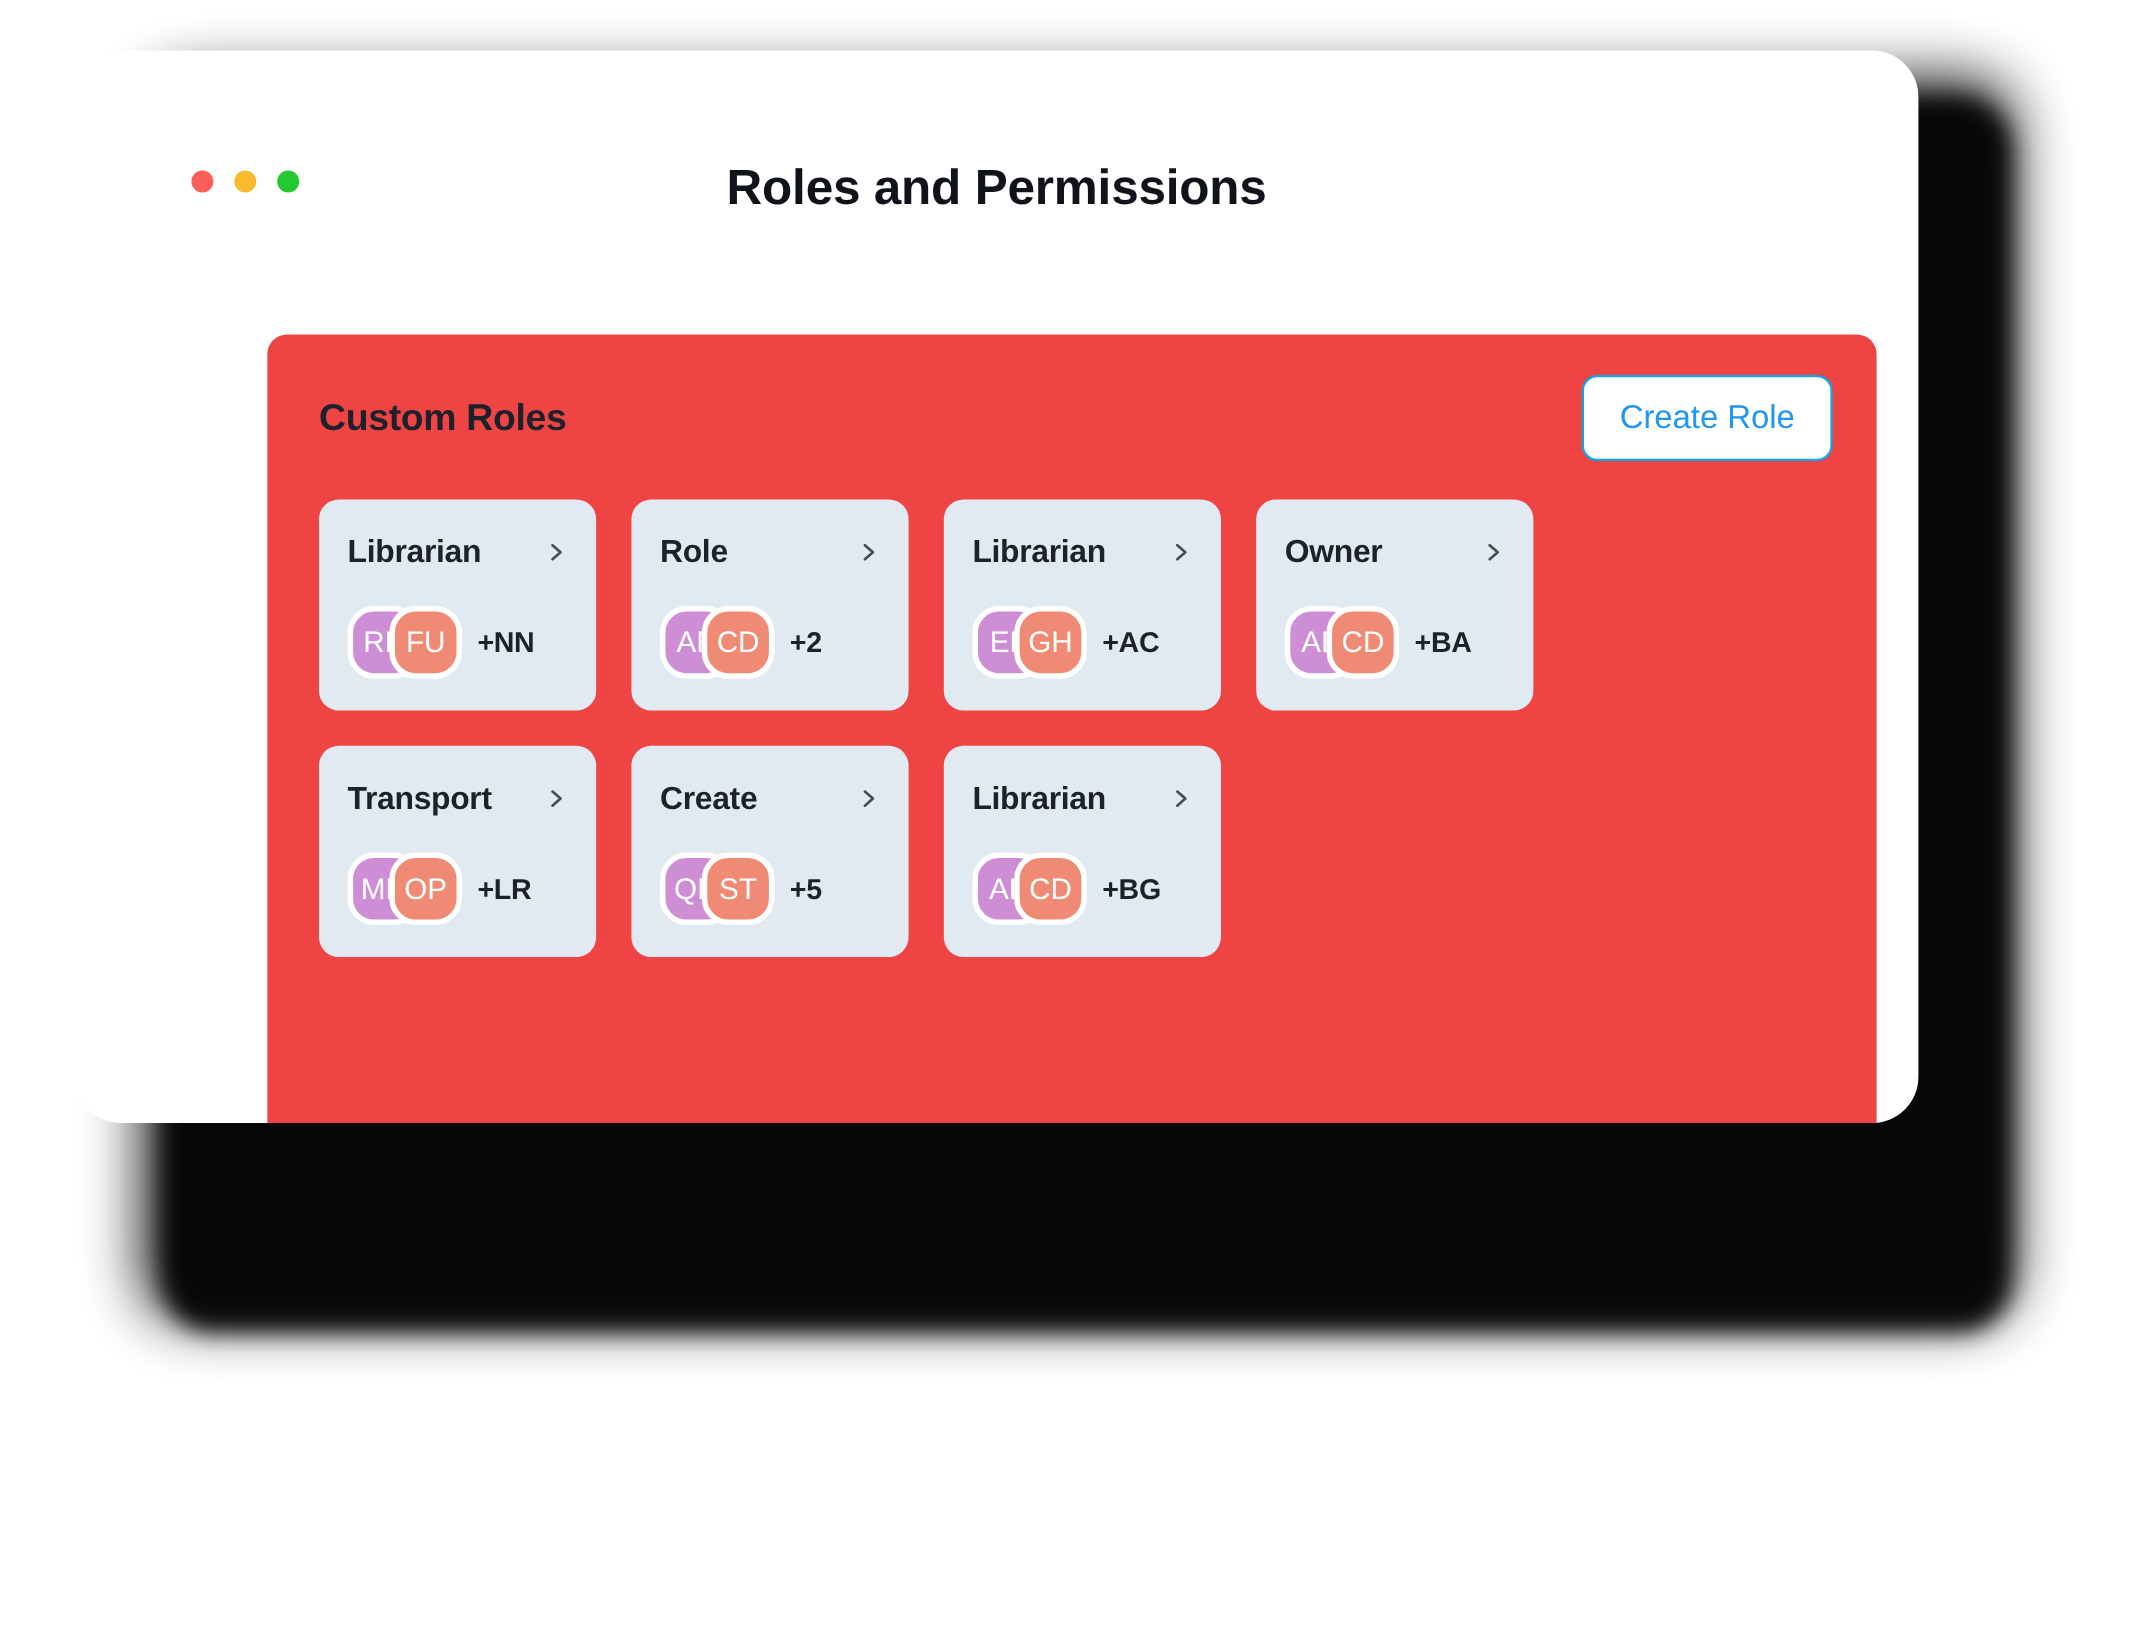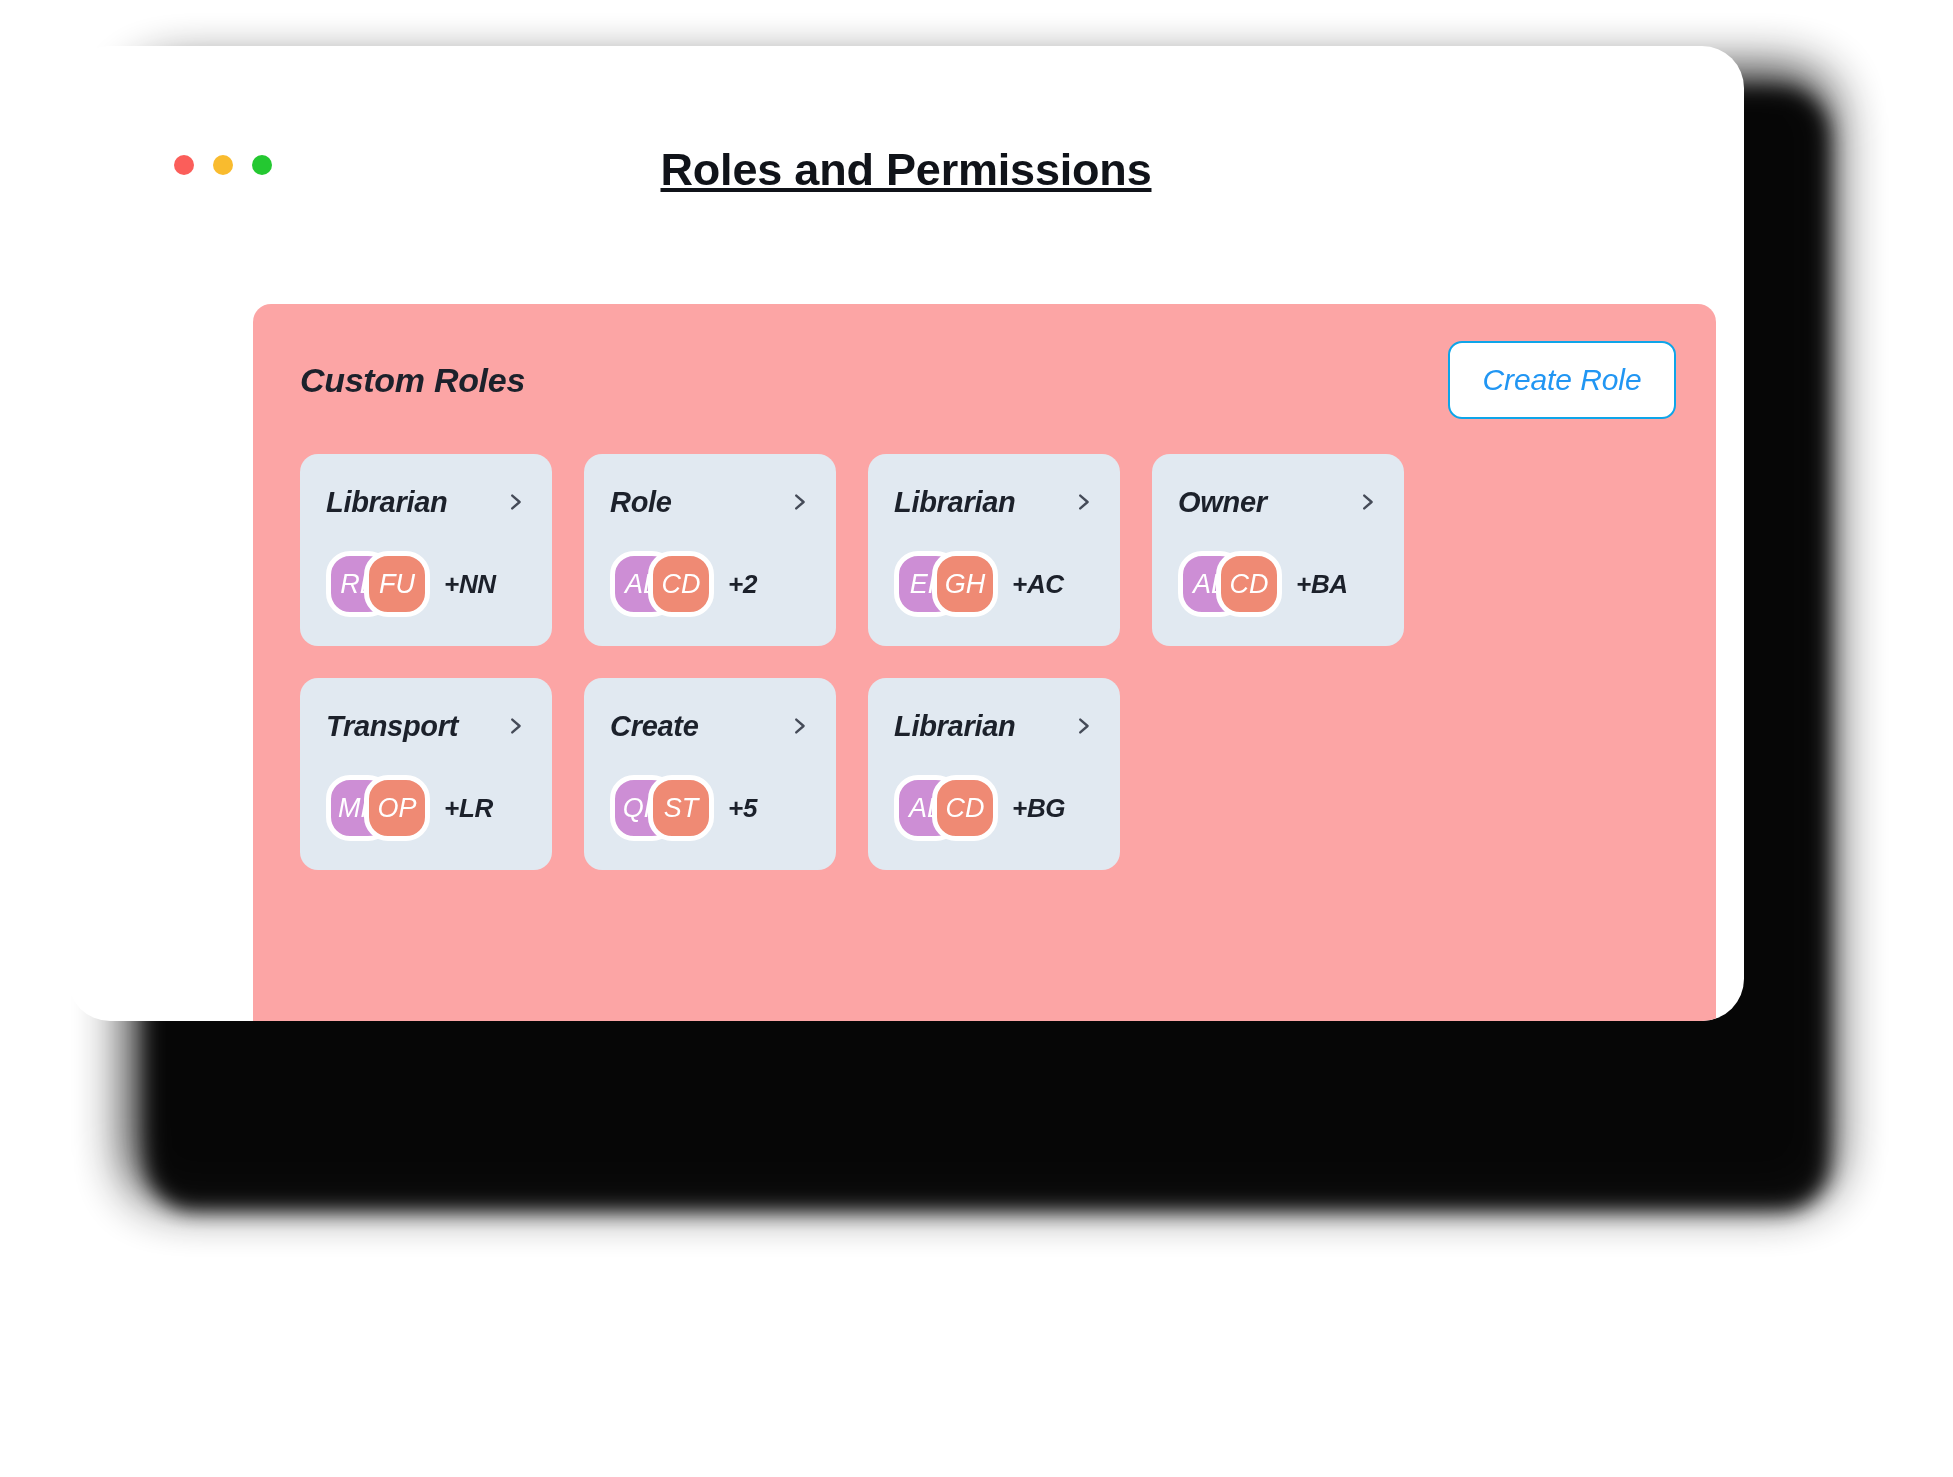--- a/index.html
+++ b/index.html
@@ -72,34 +72,32 @@
 
   .page-title {
     position: absolute;
     left: 0; right: 0;
     top: 98px;
     text-align: center;
     font-size: 45px;
     font-weight: 700;
     color: #101319;
     letter-spacing: -0.2px;
-    text-decoration: underline;
   }
 
   
   .panel {
     position: absolute;
-    left: 185px;
+    left: 175px;
     top: 258px;
     width: 1463px;
     height: 998px;
-    background: #fca5a5;
+    background: #ef4444;
     border-radius: 18px;
     padding: 0;
-    font-style: italic;
   }
 
   .section-head {
     position: absolute;
     display: flex;
     align-items: center;
     justify-content: space-between;
     left: 47px;
     right: 40px;
   }

